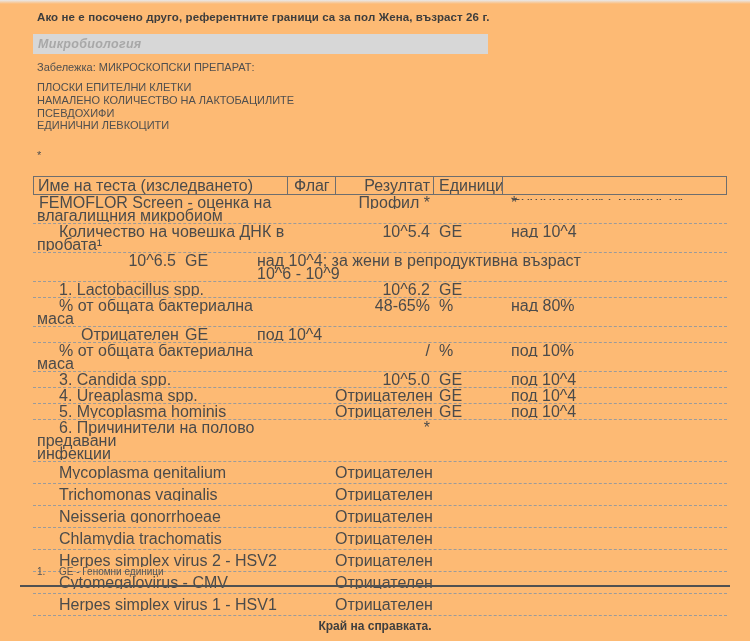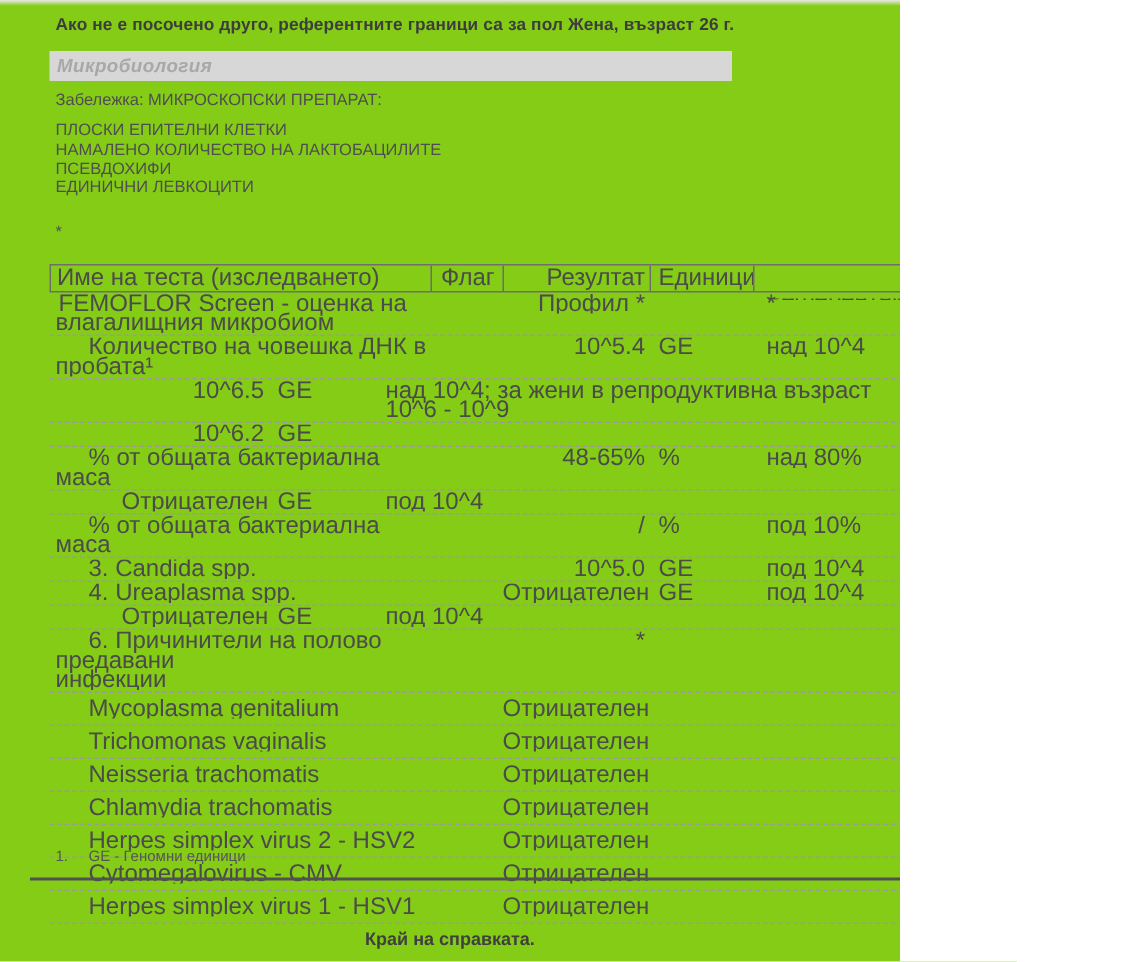--- a/index.html
+++ b/index.html
@@ -4,23 +4,23 @@
 <style>
   * { margin: 0; padding: 0; box-sizing: border-box; }
   html, body { background: #ffffff; }
   body {
     font-family: "Liberation Sans", "DejaVu Sans", sans-serif;
     color: #4b4b4b;
     -webkit-font-smoothing: antialiased;
   }
   .page {
     position: relative;
-    width: 600px;
+    width: 750px;
     height: 641px;
-    background: #84cc16;
+    background: #fdba74;
     overflow: hidden;
   }
   .scan-edge {
     position: absolute; left: 0; top: 0; width: 100%; height: 4px;
     background: linear-gradient(#e9e9e9, rgba(255,255,255,0));
   }
   .header-note {
     position: absolute; left: 37px; top: 11px;
     font-size: 11.5px; font-weight: bold; color: #3d3d3d;
     letter-spacing: 0.1px;
@@ -152,20 +152,21 @@
     <div class="cell cell-ref">над 10^4</div>
   </div>
         <div class="row">
     <div class="cell cell-flag"></div>
     <div class="cell cell-result">10^6.5</div>
     <div class="cell cell-units">GE</div>
     <div class="cell cell-ref">над 10^4; за жени в репродуктивна възраст
 10^6 - 10^9</div>
   </div>
         <div class="row">
+    <div class="cell cell-name indent">1. Lactobacillus spp.</div>
     <div class="cell cell-flag"></div>
     <div class="cell cell-result">10^6.2</div>
     <div class="cell cell-units">GE</div>
     <div class="cell cell-ref"></div>
   </div>
         <div class="row">
     <div class="cell cell-name indent">% от общата бактериална маса</div>
     <div class="cell cell-flag"></div>
     <div class="cell cell-result">48-65%</div>
     <div class="cell cell-units">%</div>
@@ -192,20 +193,21 @@
     <div class="cell cell-ref">под 10^4</div>
   </div>
         <div class="row">
     <div class="cell cell-name indent">4. Ureaplasma spp.</div>
     <div class="cell cell-flag"></div>
     <div class="cell cell-result">Отрицателен</div>
     <div class="cell cell-units">GE</div>
     <div class="cell cell-ref">под 10^4</div>
   </div>
         <div class="row">
+    <div class="cell cell-name indent">5. Mycoplasma hominis</div>
     <div class="cell cell-flag"></div>
     <div class="cell cell-result">Отрицателен</div>
     <div class="cell cell-units">GE</div>
     <div class="cell cell-ref">под 10^4</div>
   </div>
         <div class="row">
     <div class="cell cell-name indent">6. Причинители на полово предавани
 инфекции</div>
     <div class="cell cell-flag"></div>
     <div class="cell cell-result">*</div>
@@ -220,21 +222,21 @@
     <div class="cell cell-ref"></div>
   </div>
         <div class="row spacious">
     <div class="cell cell-name indent">Trichomonas vaginalis</div>
     <div class="cell cell-flag"></div>
     <div class="cell cell-result">Отрицателен</div>
     <div class="cell cell-units"></div>
     <div class="cell cell-ref"></div>
   </div>
         <div class="row spacious">
-    <div class="cell cell-name indent">Neisseria trachomatis</div>
+    <div class="cell cell-name indent">Neisseria gonorrhoeae</div>
     <div class="cell cell-flag"></div>
     <div class="cell cell-result">Отрицателен</div>
     <div class="cell cell-units"></div>
     <div class="cell cell-ref"></div>
   </div>
         <div class="row spacious">
     <div class="cell cell-name indent">Chlamydia trachomatis</div>
     <div class="cell cell-flag"></div>
     <div class="cell cell-result">Отрицателен</div>
     <div class="cell cell-units"></div>

